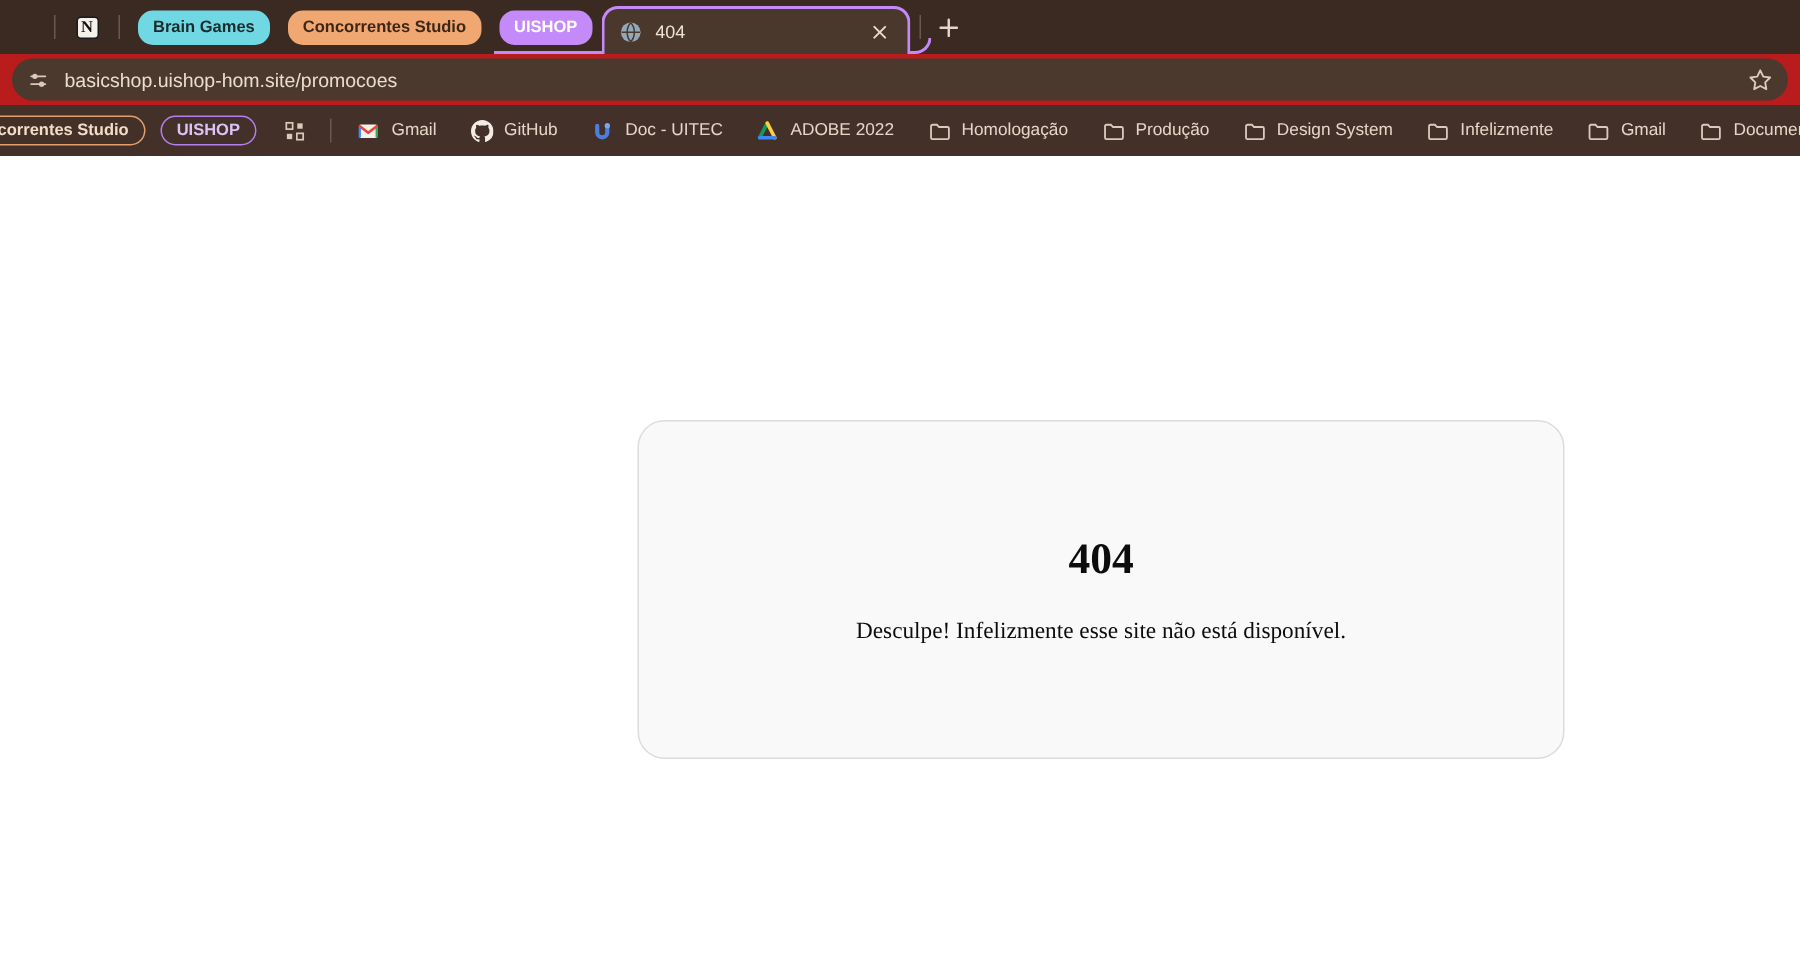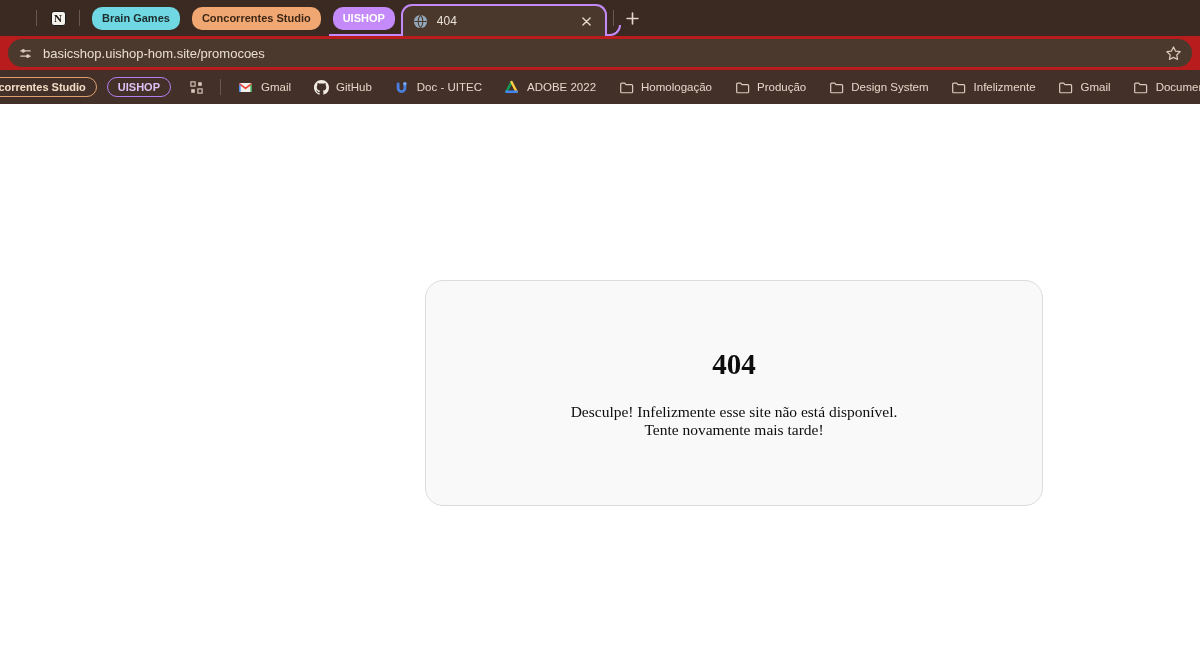--- a/index.html
+++ b/index.html
@@ -254,15 +254,14 @@
     </span>
     <span>Documentação</span>
   </div>
 
 </div>
 
 <div class="page">
   <div class="error-card">
     <div class="error-code">404</div>
     <div class="error-msg1">Desculpe! Infelizmente esse site não está disponível.</div>
-    <div class="error-msg2">Tente novamente mais tarde!</div>
   </div>
 </div>
 
 </body></html>

